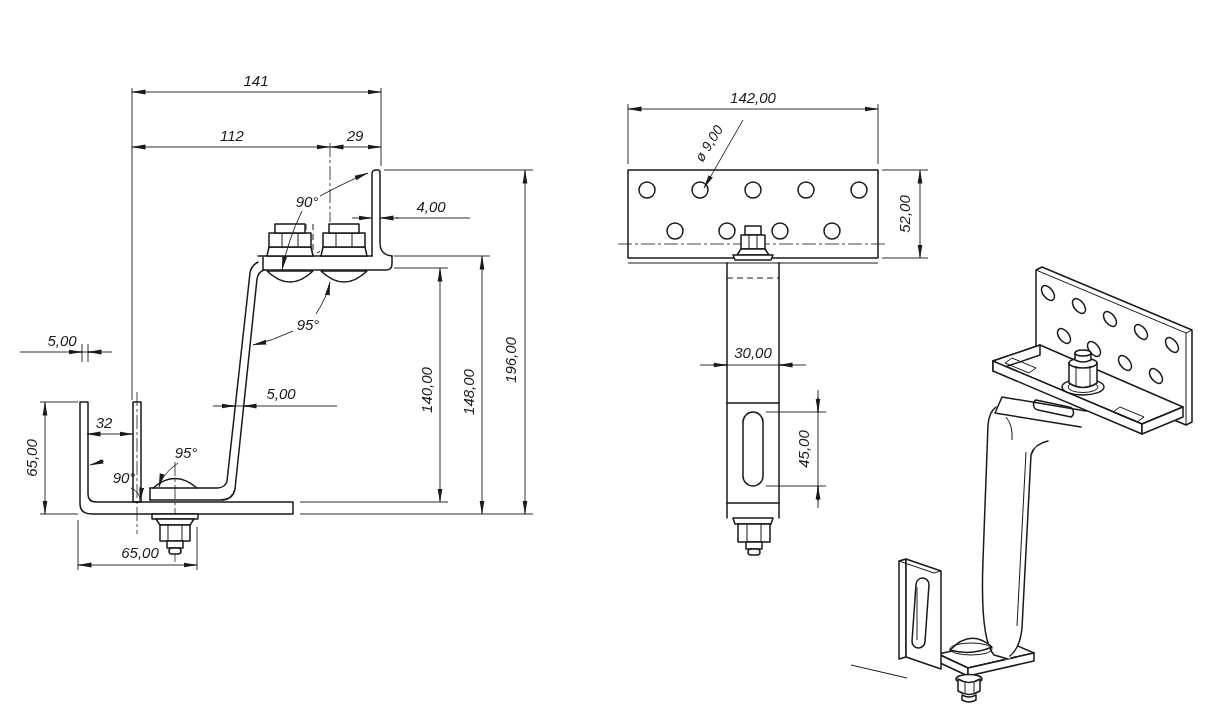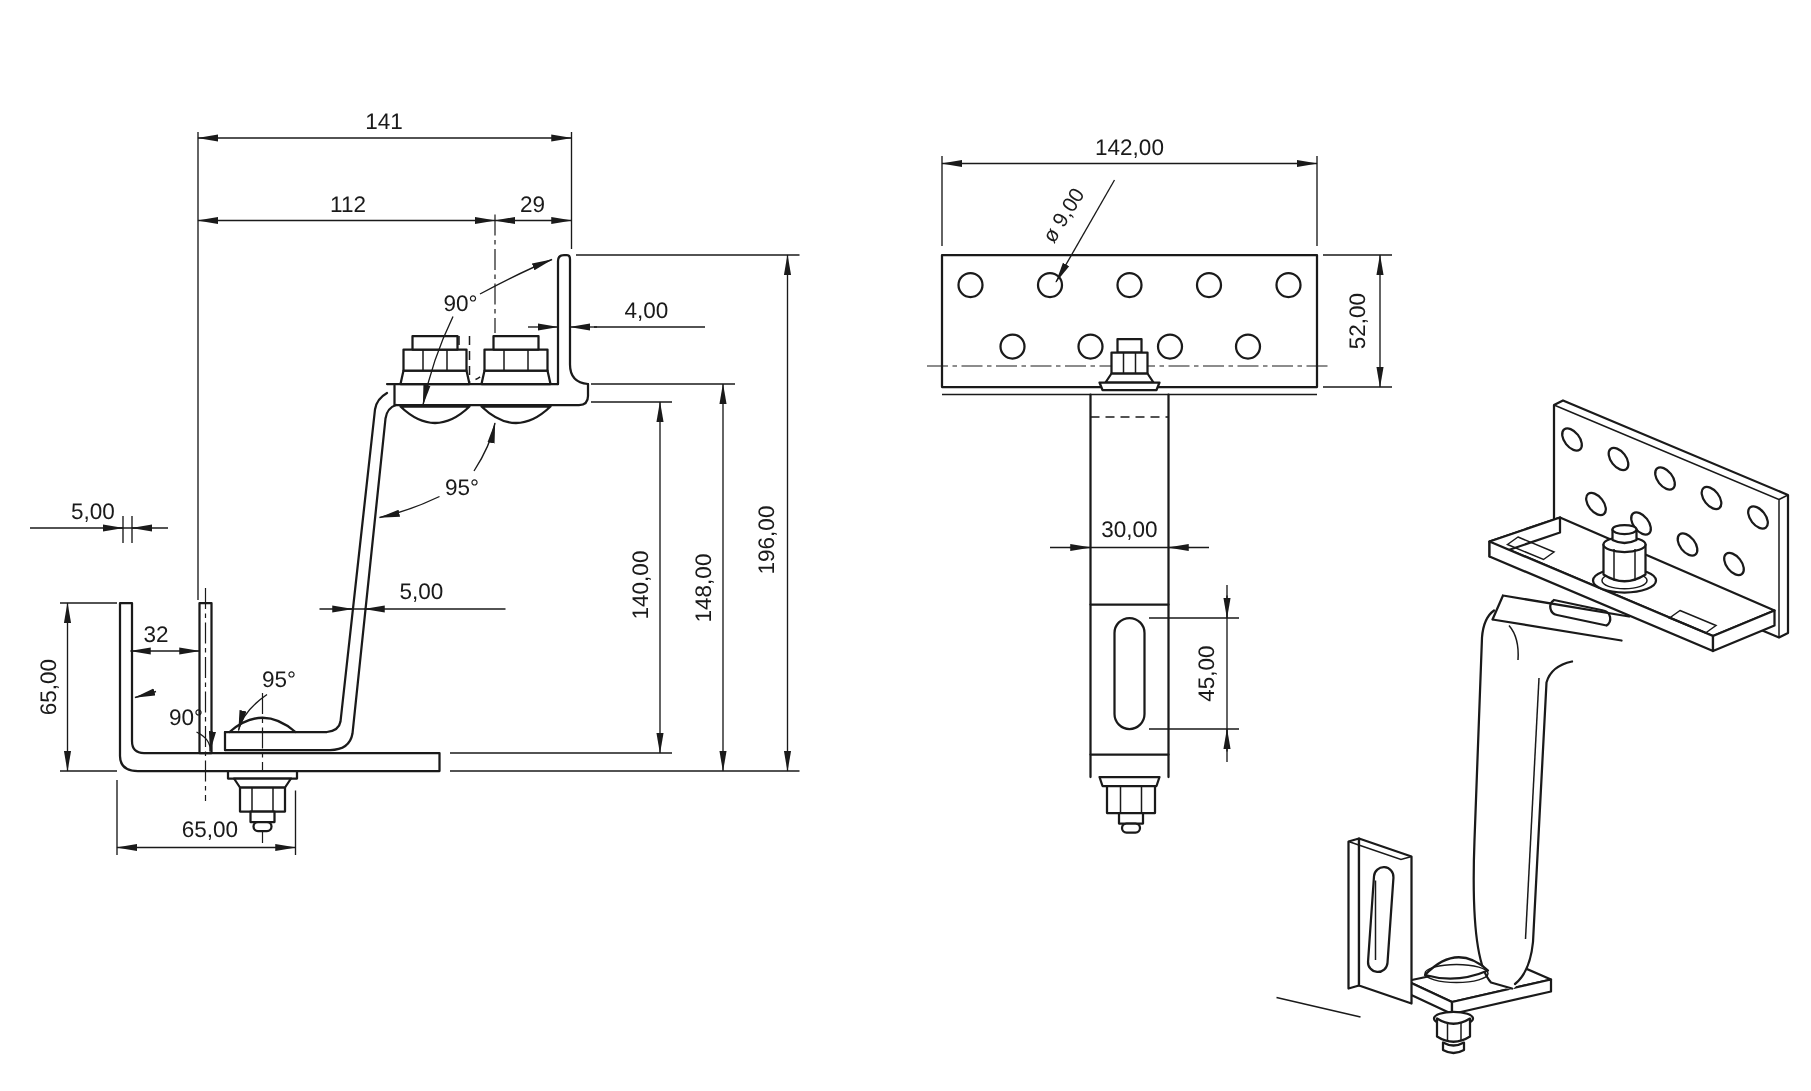--- a/index.html
+++ b/index.html
@@ -1,17 +1,17 @@
 <!DOCTYPE html>
 <html><head>
 <meta charset="utf-8">
 <style>
   html,body{margin:0;padding:0;background:#ffffff;}
   .stage{position:relative;width:1207px;height:727px;background:#ffffff;overflow:hidden;
-         font-family:"Liberation Sans", sans-serif;}
+         font-family:"Liberation Sans", sans-serif;font-style:italic;}
   svg{display:block}
   .s  {stroke:#1a1a1a;fill:none;stroke-width:1.5;stroke-linecap:round;stroke-linejoin:round;}
   .sf {stroke:#1a1a1a;fill:#ffffff;stroke-width:1.5;stroke-linejoin:round;}
   .thin{stroke:#1a1a1a;fill:none;stroke-width:1;}
   .dim{stroke:#1a1a1a;fill:none;stroke-width:0.9;}
   .hid{stroke:#1a1a1a;fill:none;stroke-width:1;stroke-dasharray:6 4;}
   .cl {stroke:#1a1a1a;fill:none;stroke-width:0.8;stroke-dasharray:14 3 3 3;}
   .t  {font-family:"Liberation Sans", sans-serif;font-size:15px;fill:#1a1a1a;}
   .t2 {font-family:"Liberation Sans", sans-serif;font-size:14px;fill:#1a1a1a;}
 </style>

